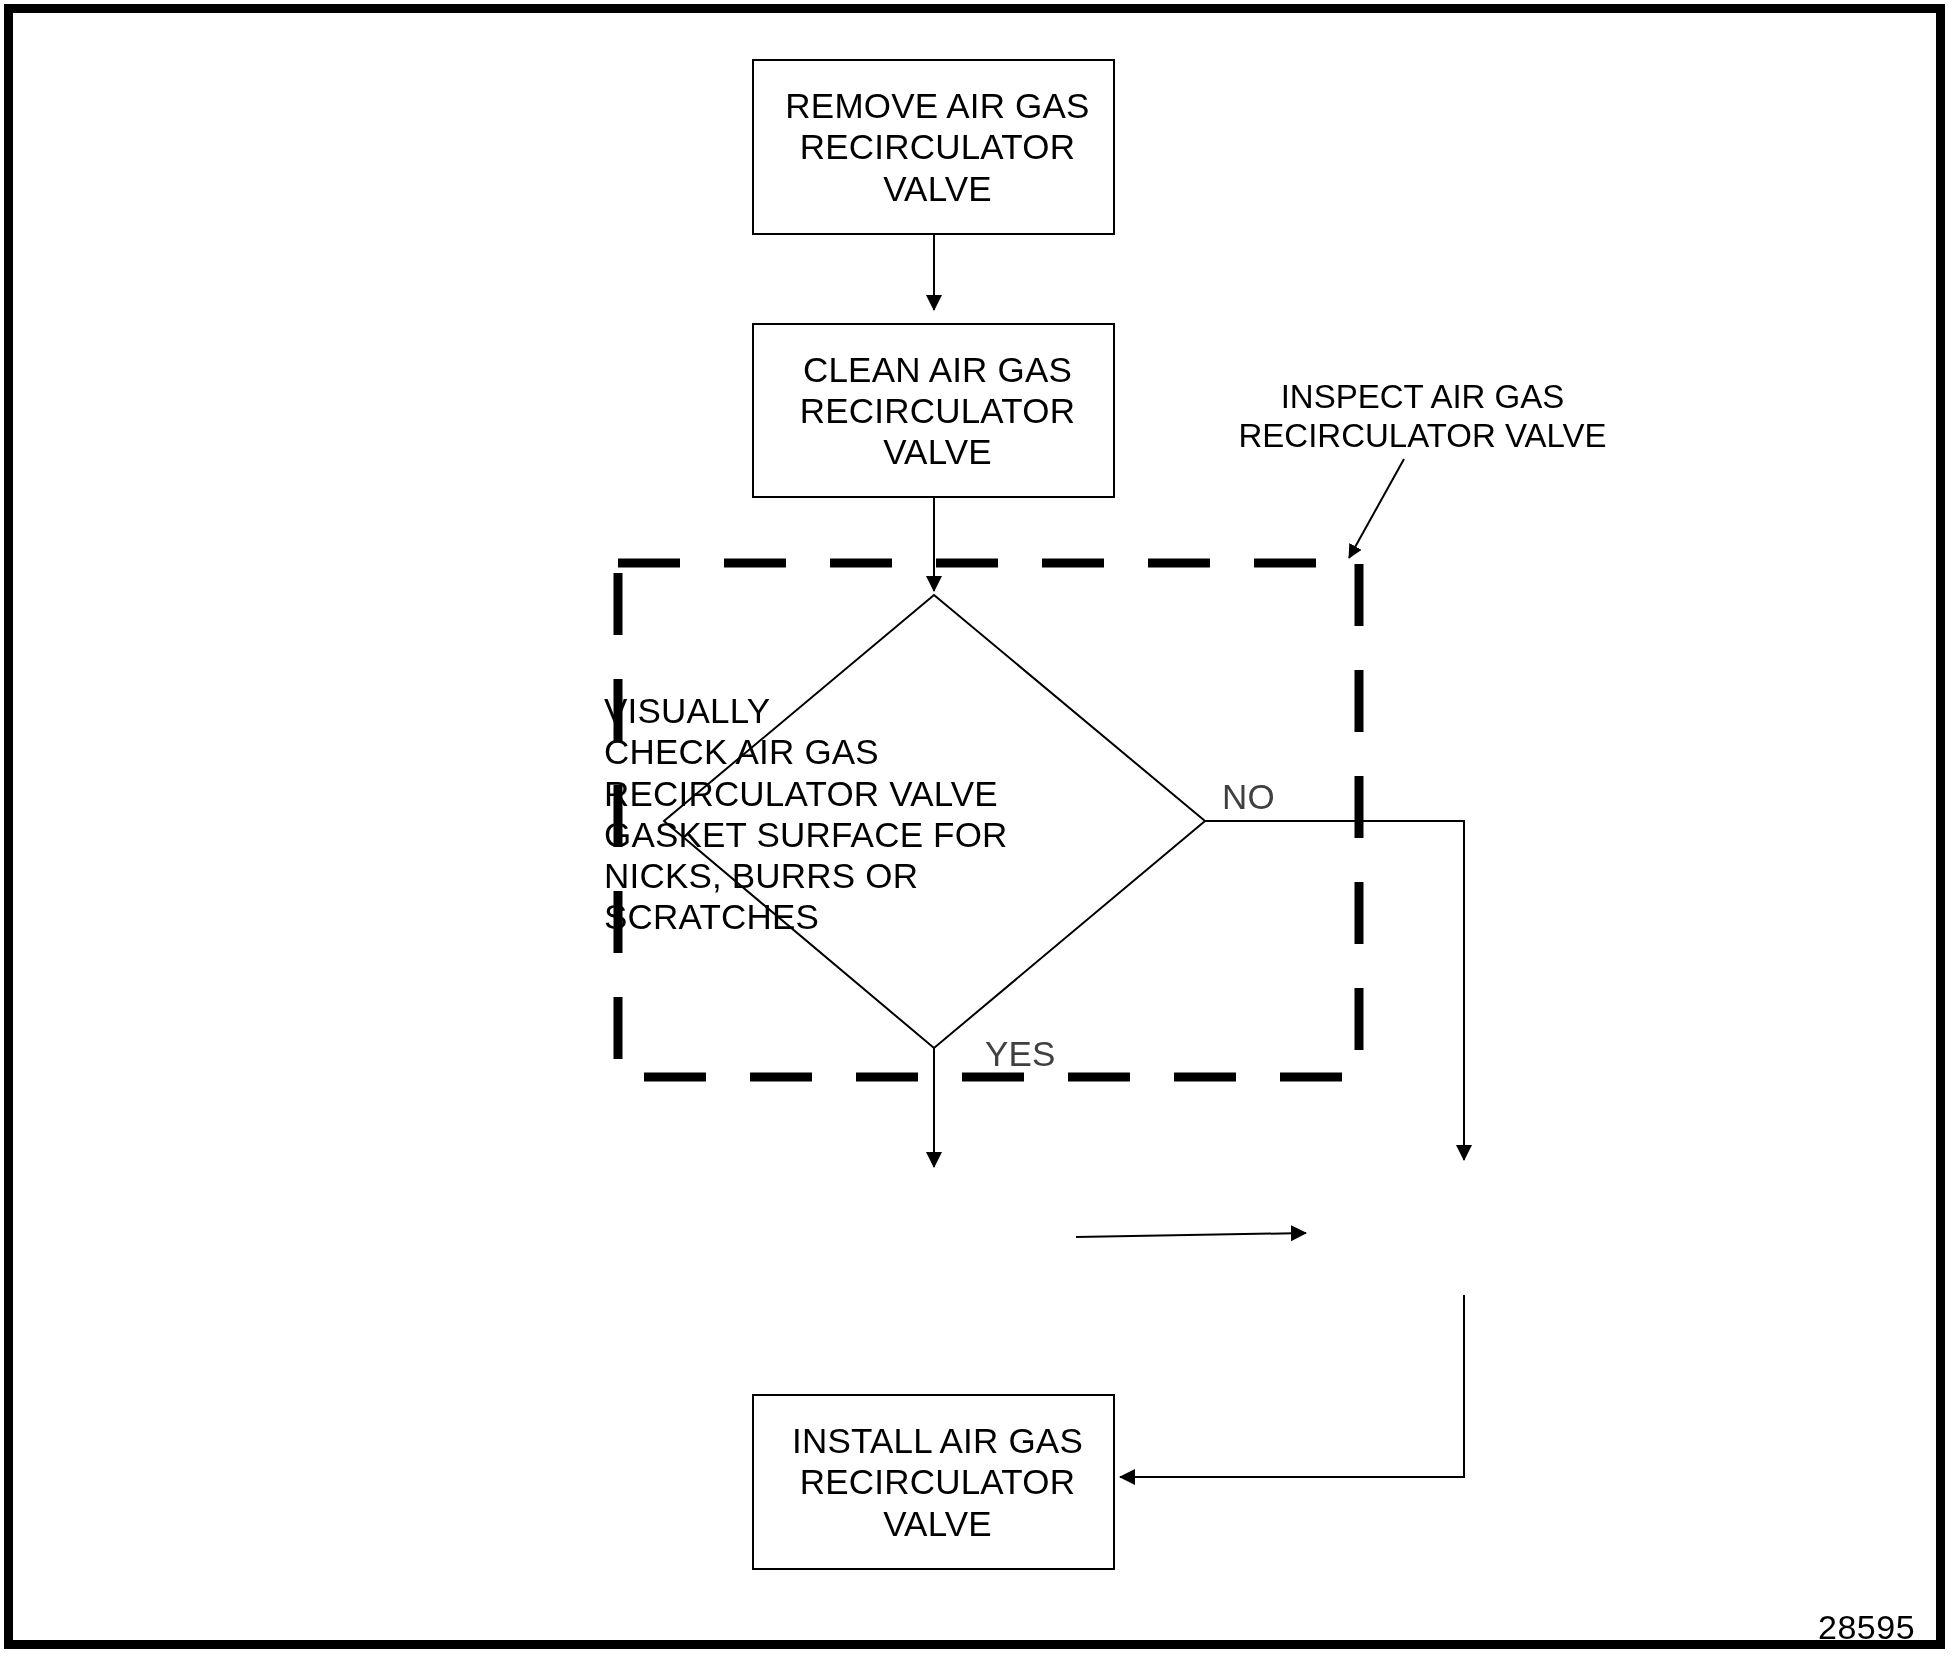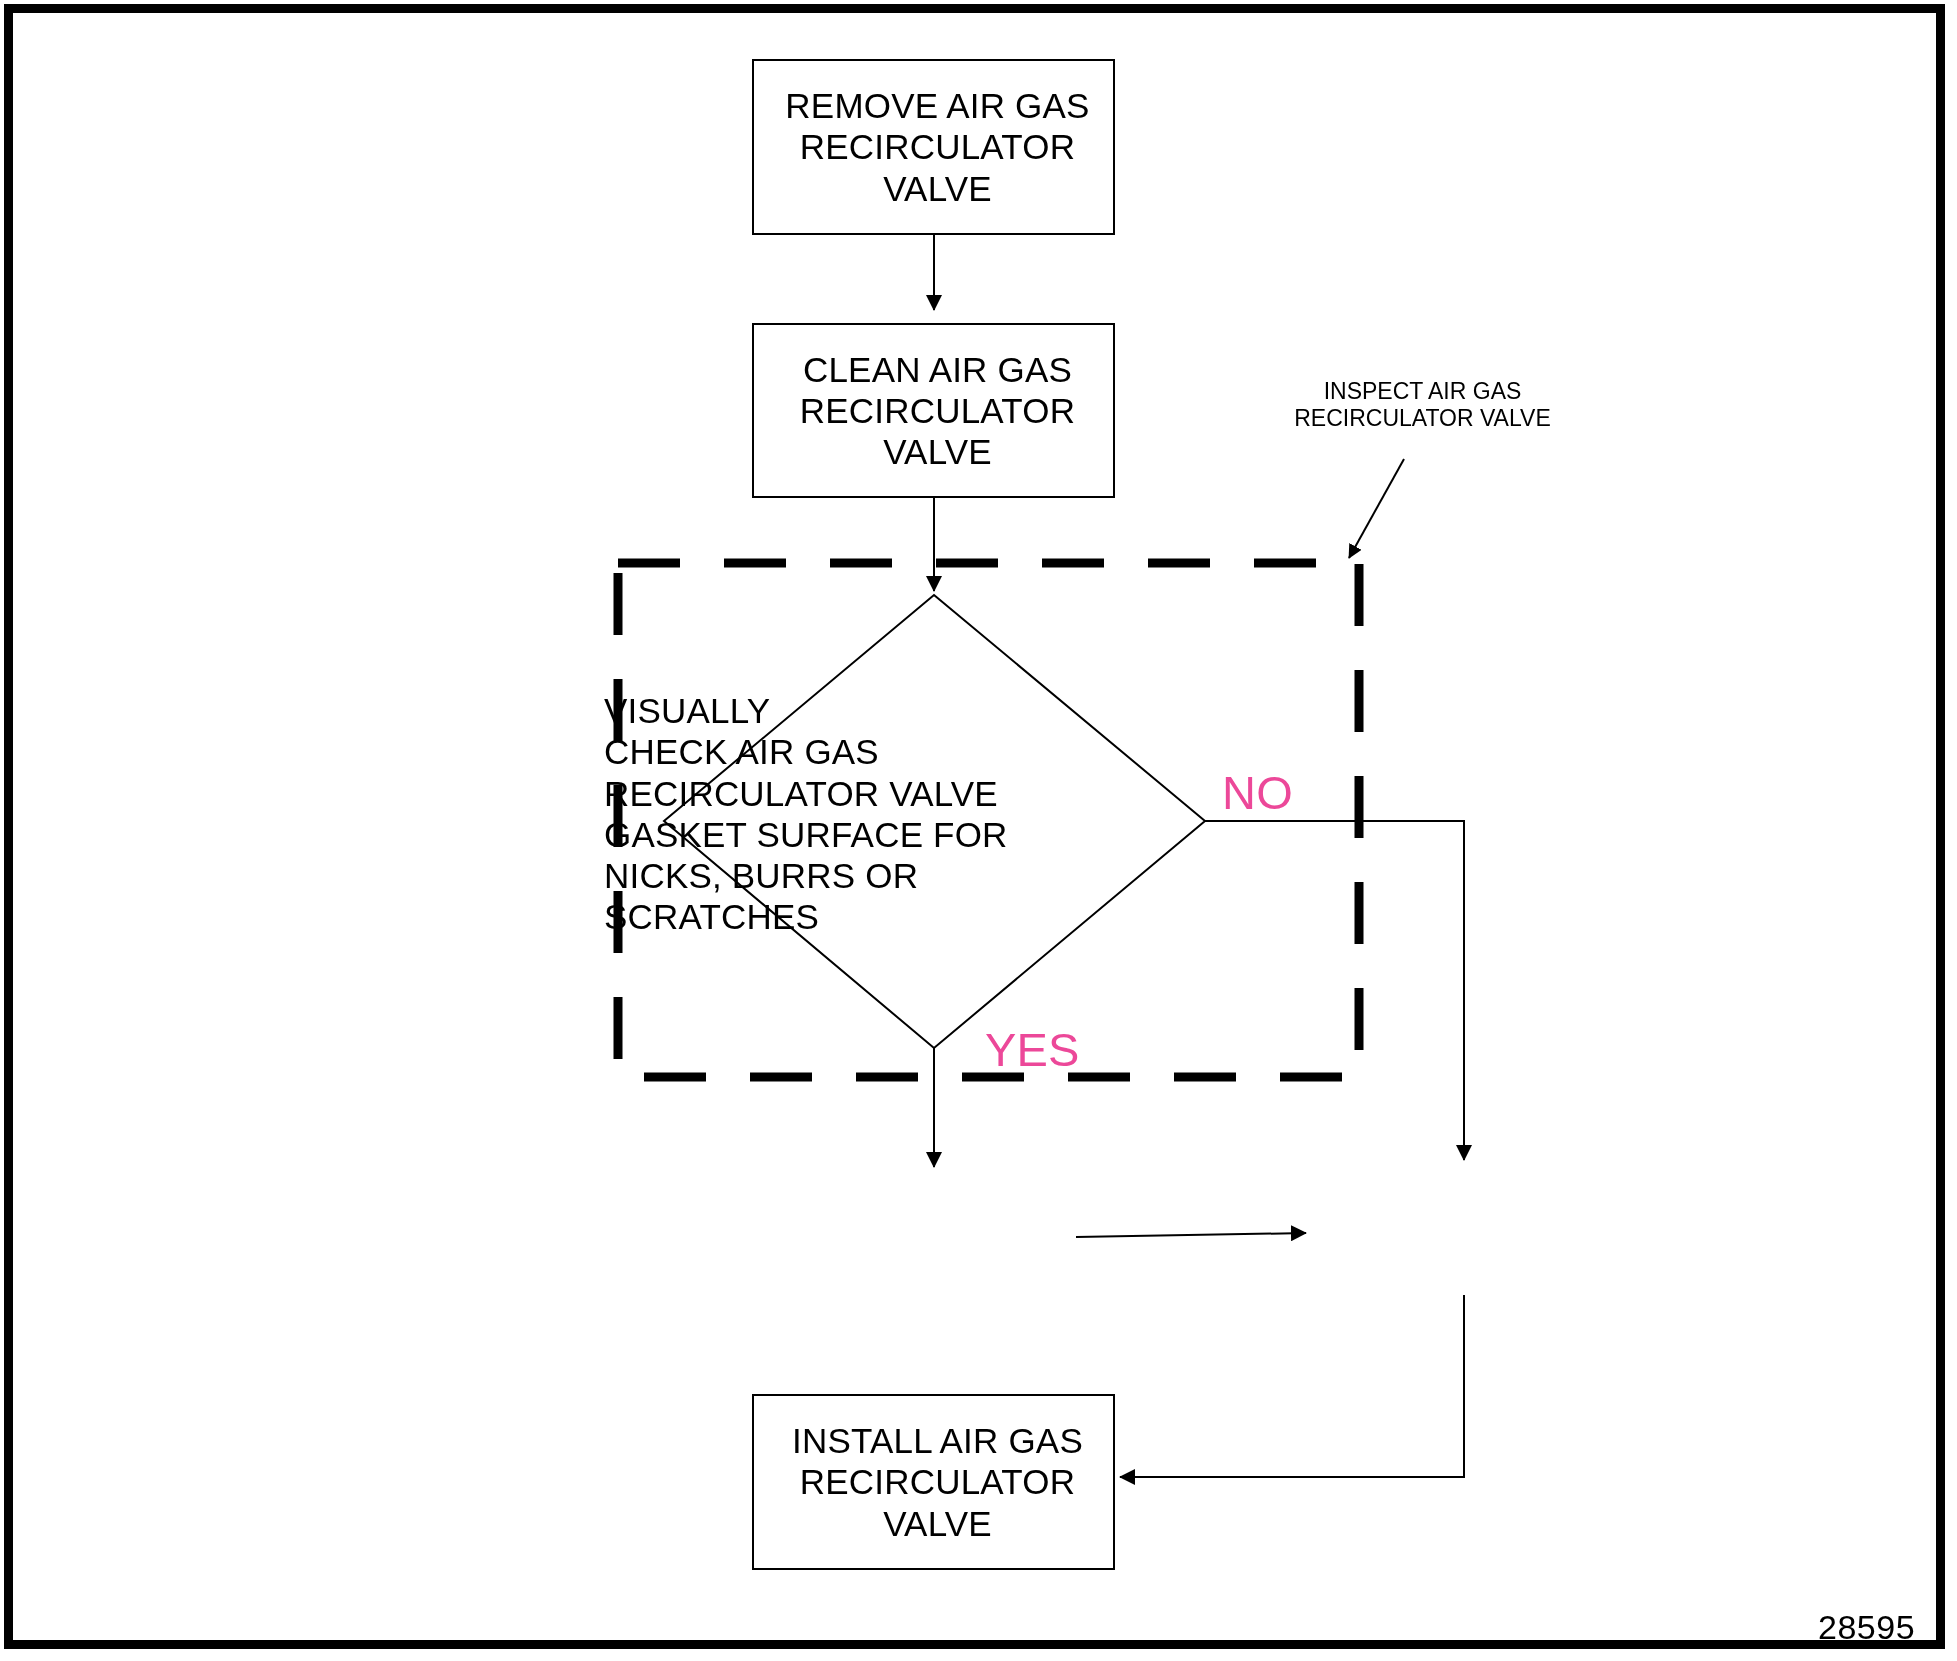--- a/index.html
+++ b/index.html
@@ -54,31 +54,32 @@
     position: absolute;
     text-align: left;
     font-size: 35px;
     line-height: 1.18;
     color: #000000;
     white-space: pre-line;
     letter-spacing: 0.2px;
   }
   .free-label {
     position: absolute;
-    font-size: 23px;
+    font-size: 33px;
     line-height: 1.18;
     color: #000000;
     white-space: pre-line;
     text-align: center;
   }
   .edge-label {
     position: absolute;
-    font-size: 47px;
-    color: #ec4899;
+    font-size: 35px;
+    color: #404040;
     letter-spacing: 0.2px;
+    margin-top: 12px;
   }
   .corner-id {
     position: absolute;
     font-size: 34px;
     color: #000000;
     letter-spacing: 0.5px;
   }
 </style>
 </head>
 <body>

